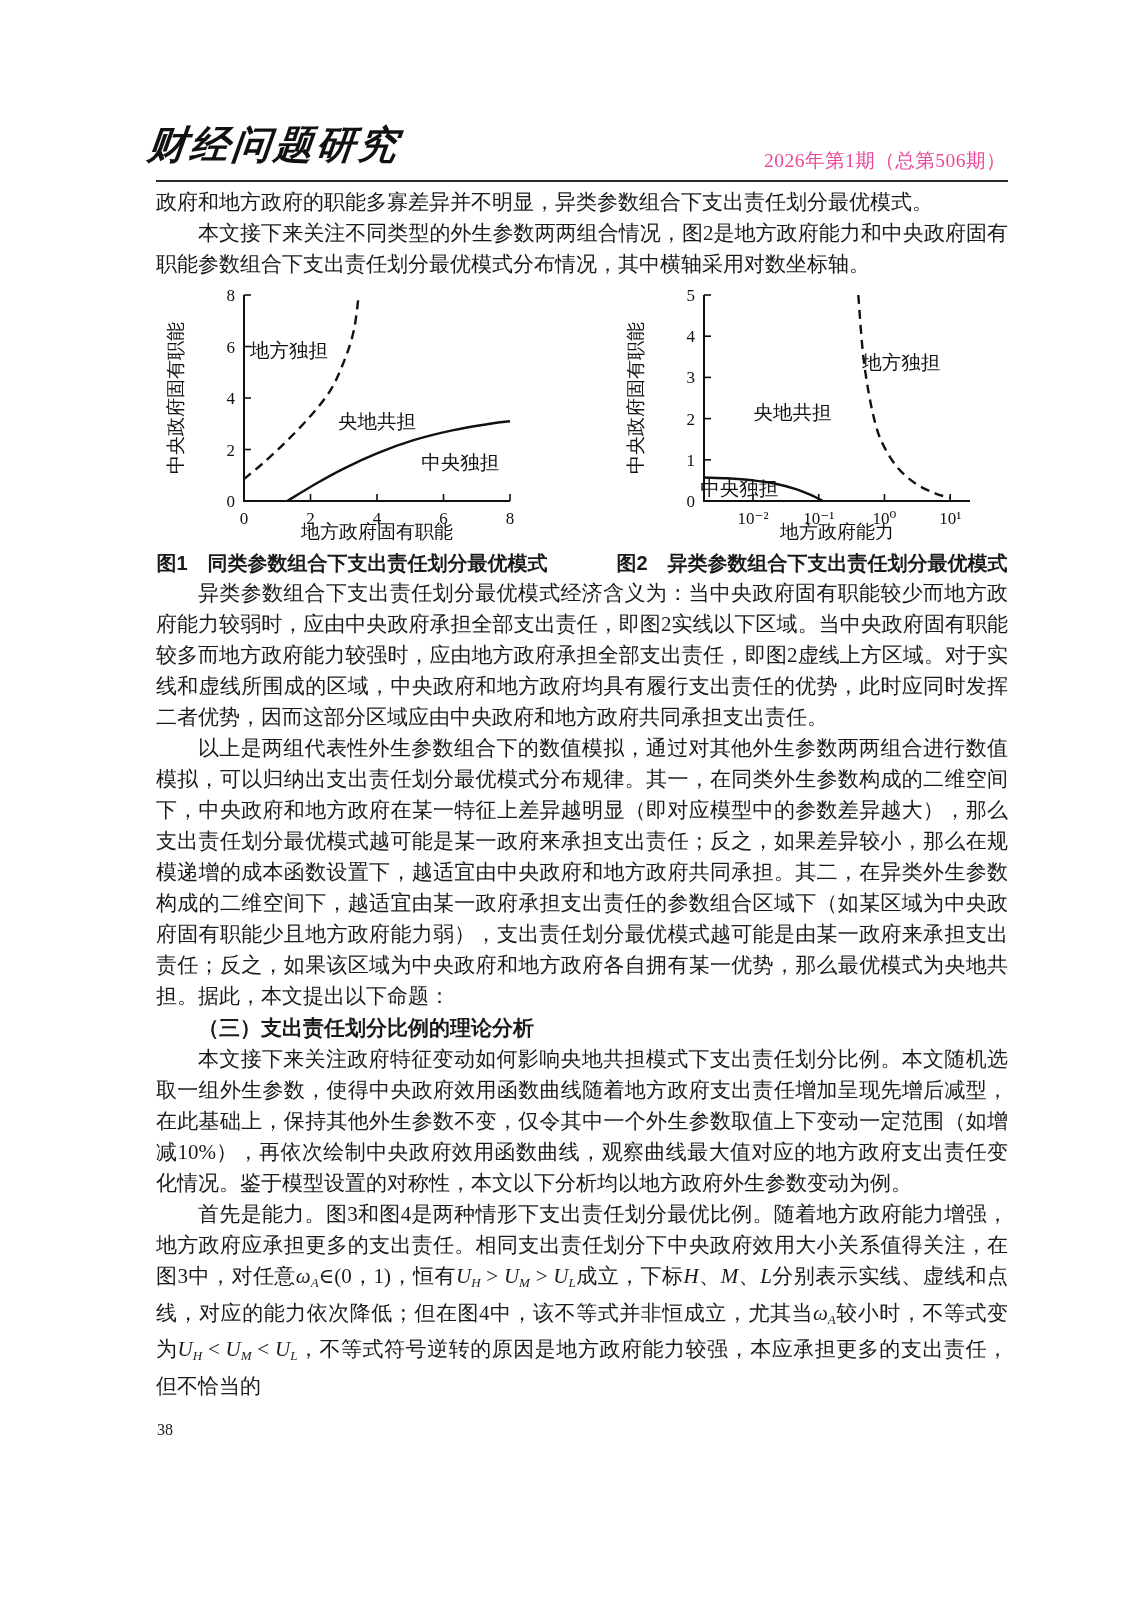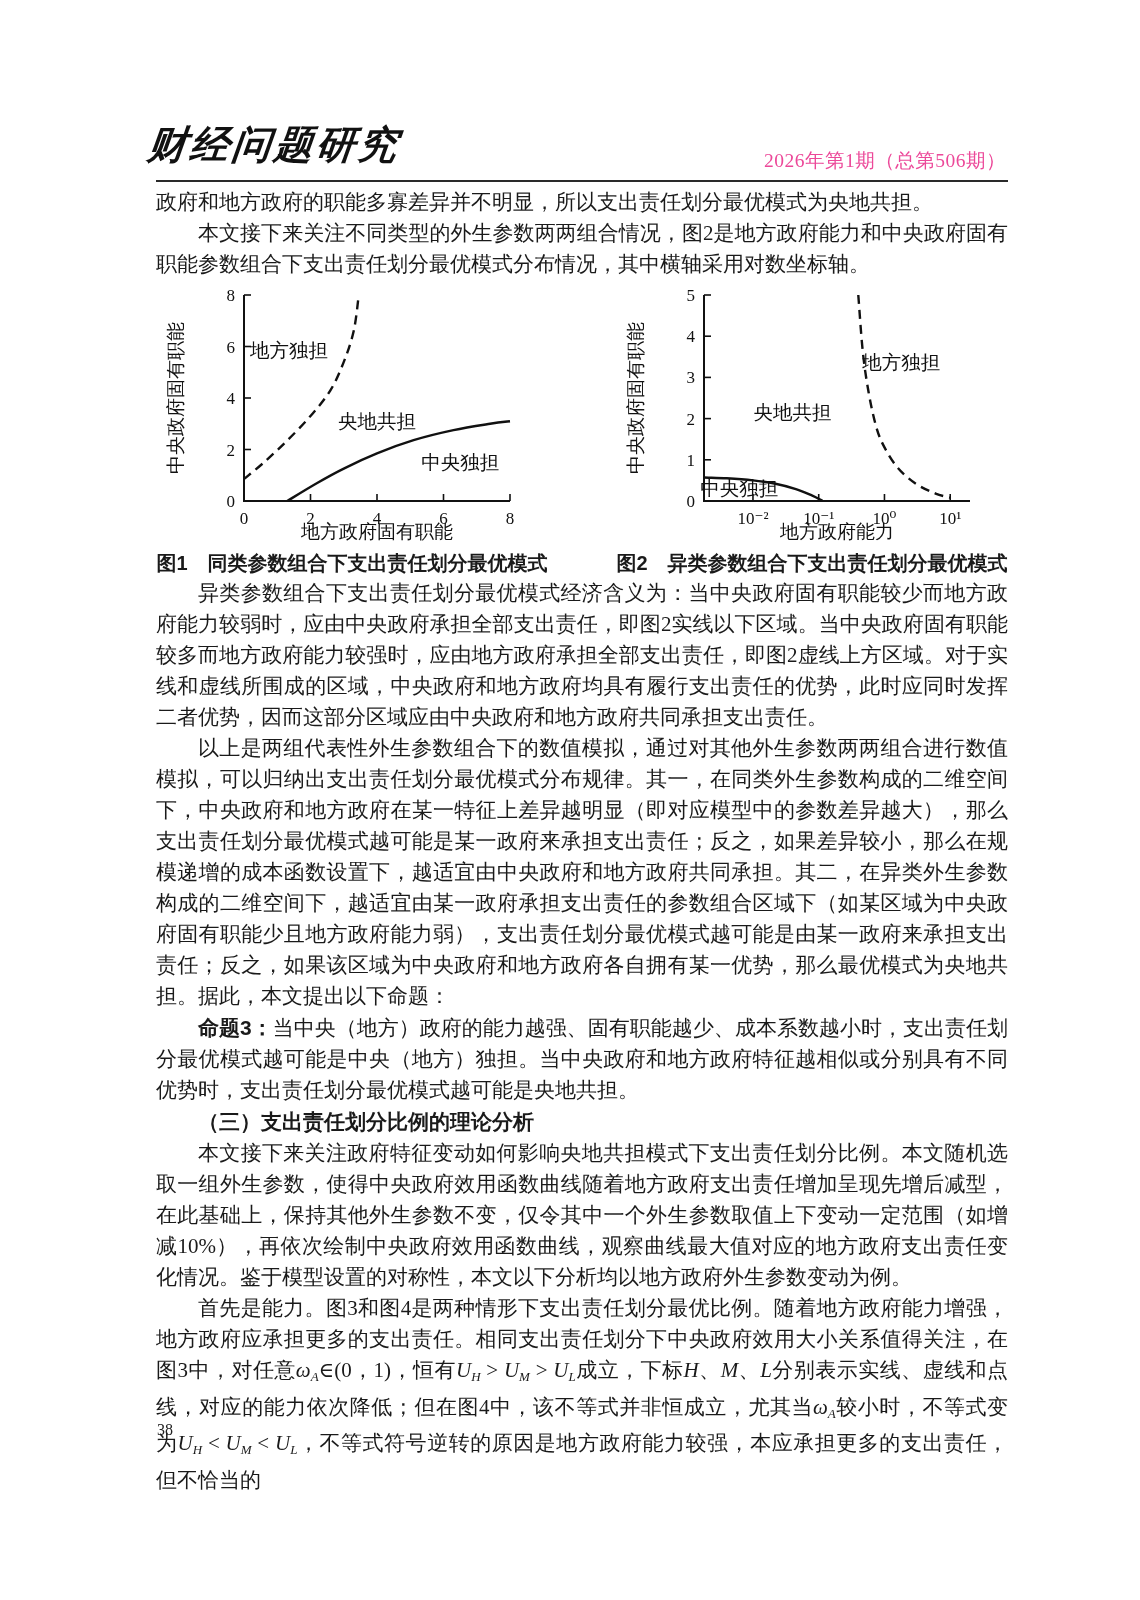--- a/index.html
+++ b/index.html
@@ -41,21 +41,21 @@
 <body>
 
 <div class="page">
 
   <div class="header">
     <div class="masthead">财经问题研究</div>
     <div class="issue">2026年第1期（总第506期）</div>
   </div>
 
   <div class="content">
-    <p><span>政府和地方政府的职能多寡差异并不明显，所以支出责任划分最优模式为央地共担。</span></p>
+    <p><span>政府和地方政府的职能多寡差异并不明显，异类参数组合下支出责任划分最优模式。</span></p>
     <p class="indent"><span>本文接下来关注不同类型的外生参数两两组合情况，图2是地方政府能力和中央政府固有职能参数组合下支出责任划分最优模式分布情况，其中横轴采用对数坐标轴。</span></p>
 
     <div class="figures">
       <figure class="fig">
         <div>
             <svg viewBox="0 0 392 258" width="392" height="258">
               <defs>
                 <clipPath id="plotclip0">
                   <rect x="88" y="7" width="271" height="212"></rect>
                 </clipPath>
@@ -129,21 +129,20 @@
               <text x="176.5484293538592" y="133.6" text-anchor="middle" class="region-label">央地共担</text>
               <text x="285.24365631450894" y="84.16" text-anchor="middle" class="region-label">地方独担</text>
             </svg>
           </div>
         <figcaption class="figcap">图2　异类参数组合下支出责任划分最优模式</figcaption>
       </figure>
     </div>
 
     <p class="indent"><span>异类参数组合下支出责任划分最优模式经济含义为：当中央政府固有职能较少而地方政府能力较弱时，应由中央政府承担全部支出责任，即图2实线以下区域。当中央政府固有职能较多而地方政府能力较强时，应由地方政府承担全部支出责任，即图2虚线上方区域。对于实线和虚线所围成的区域，中央政府和地方政府均具有履行支出责任的优势，此时应同时发挥二者优势，因而这部分区域应由中央政府和地方政府共同承担支出责任。</span></p>
     <p class="indent"><span>以上是两组代表性外生参数组合下的数值模拟，通过对其他外生参数两两组合进行数值模拟，可以归纳出支出责任划分最优模式分布规律。其一，在同类外生参数构成的二维空间下，中央政府和地方政府在某一特征上差异越明显（即对应模型中的参数差异越大），那么支出责任划分最优模式越可能是某一政府来承担支出责任；反之，如果差异较小，那么在规模递增的成本函数设置下，越适宜由中央政府和地方政府共同承担。其二，在异类外生参数构成的二维空间下，越适宜由某一政府承担支出责任的参数组合区域下（如某区域为中央政府固有职能少且地方政府能力弱），支出责任划分最优模式越可能是由某一政府来承担支出责任；反之，如果该区域为中央政府和地方政府各自拥有某一优势，那么最优模式为央地共担。据此，本文提出以下命题：</span></p>
-    <p class="indent"><span class="b">命题3：</span><span>当中央（地方）政府的能力越强、固有职能越少、成本系数越小时，支出责任划分最优模式越可能是中央（地方）独担。当中央政府和地方政府特征越相似或分别具有不同优势时，支出责任划分最优模式越可能是央地共担。</span></p>
     <p class="indent"><span class="b">（三）支出责任划分比例的理论分析</span></p>
     <p class="indent"><span>本文接下来关注政府特征变动如何影响央地共担模式下支出责任划分比例。本文随机选取一组外生参数，使得中央政府效用函数曲线随着地方政府支出责任增加呈现先增后减型，在此基础上，保持其他外生参数不变，仅令其中一个外生参数取值上下变动一定范围（如增减10%），再依次绘制中央政府效用函数曲线，观察曲线最大值对应的地方政府支出责任变化情况。鉴于模型设置的对称性，本文以下分析均以地方政府外生参数变动为例。</span></p>
     <p class="indent"><span>首先是能力。图3和图4是两种情形下支出责任划分最优比例。随着地方政府能力增强，地方政府应承担更多的支出责任。相同支出责任划分下中央政府效用大小关系值得关注，在图3中，对任意</span><span class="i">ω</span><span class="i sub">A</span><span>∈(0，1)，恒有</span><span class="i">U</span><span class="i sub">H</span><span> &gt; </span><span class="i">U</span><span class="i sub">M</span><span> &gt; </span><span class="i">U</span><span class="i sub">L</span><span>成立，下标</span><span class="i">H</span><span>、</span><span class="i">M</span><span>、</span><span class="i">L</span><span>分别表示实线、虚线和点线，对应的能力依次降低；但在图4中，该不等式并非恒成立，尤其当</span><span class="i">ω</span><span class="i sub">A</span><span>较小时，不等式变为</span><span class="i">U</span><span class="i sub">H</span><span> &lt; </span><span class="i">U</span><span class="i sub">M</span><span> &lt; </span><span class="i">U</span><span class="i sub">L</span><span>，不等式符号逆转的原因是地方政府能力较强，本应承担更多的支出责任，但不恰当的</span></p>
   </div>
 
   <div class="pageno">38</div>
 
 </div>
 
 </body></html>

